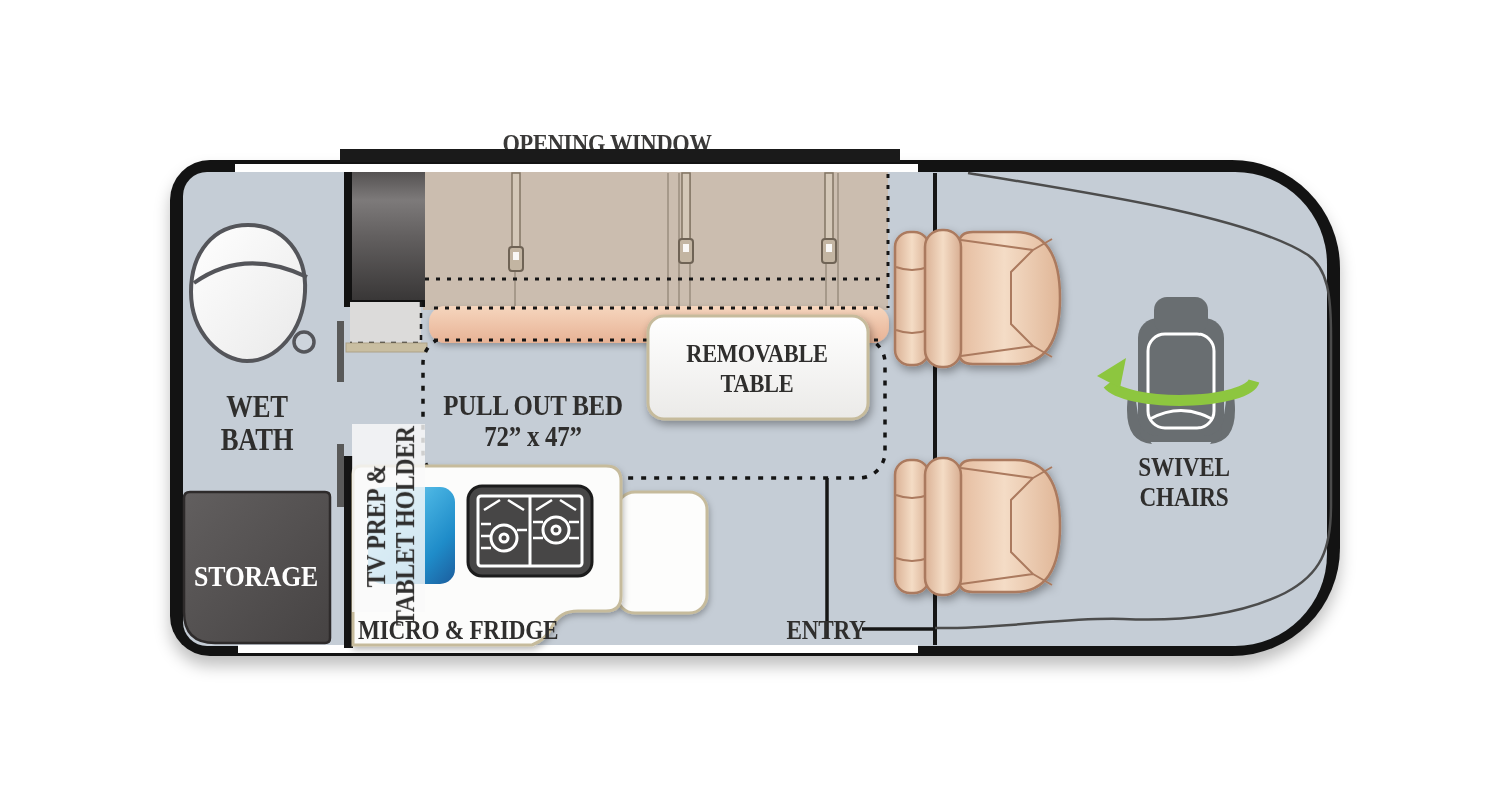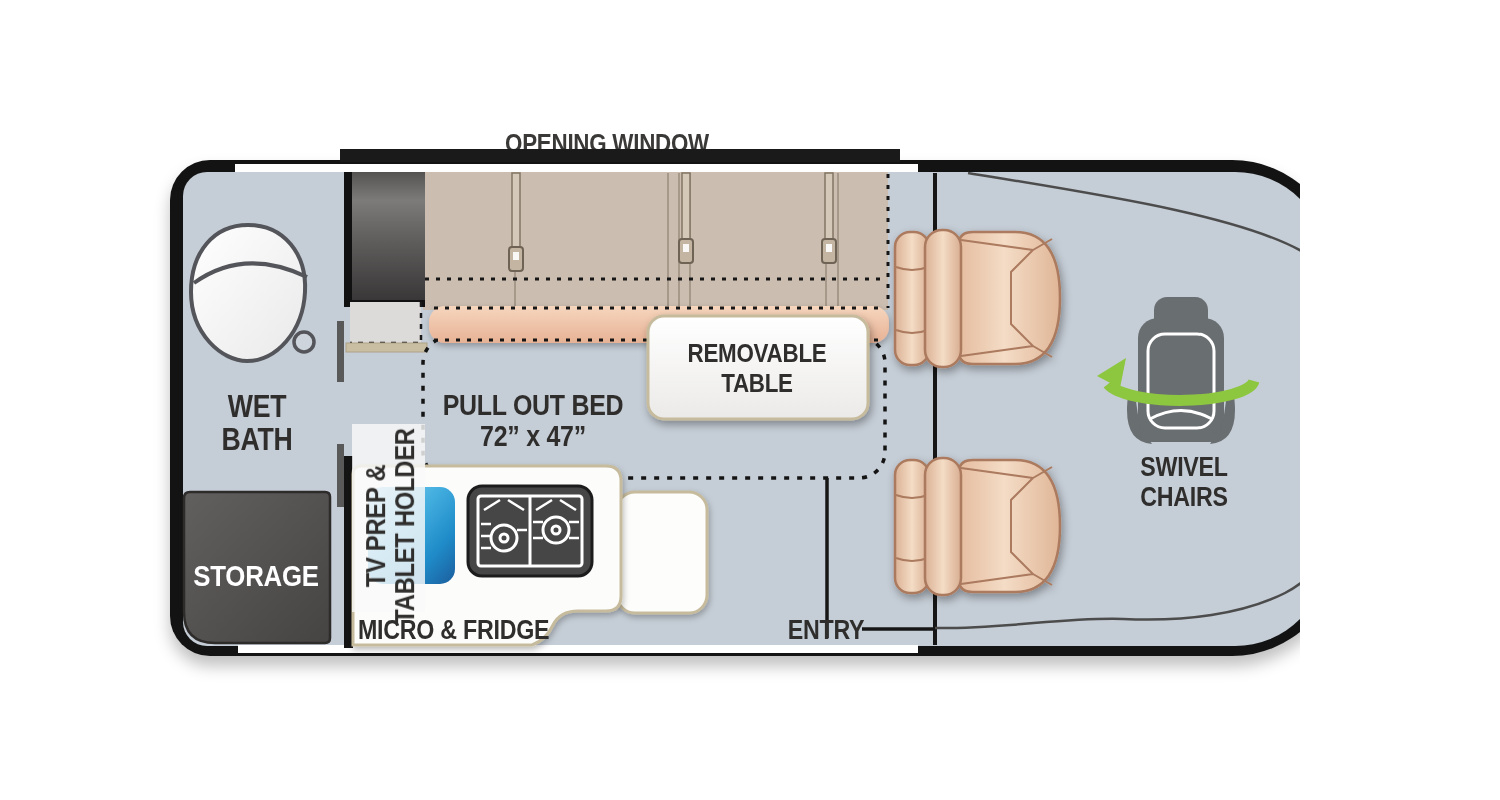--- a/index.html
+++ b/index.html
@@ -1,17 +1,17 @@
 <!DOCTYPE html>
 <html><head>
 <meta charset="utf-8">
 <style>
   html,body{margin:0;padding:0;background:#ffffff;}
-  #canvas{position:relative;width:1300px;height:800px;background:#ffffff;overflow:hidden;
-          font-family:Liberation Sans, sans-serif;}
+  #canvas{position:relative;width:1500px;height:800px;background:#ffffff;overflow:hidden;
+          font-family:Liberation Serif, serif;}
   .abs{position:absolute;}
   
   #van-body{left:170px;top:160px;width:1170px;height:496px;background:#131313;
             border-radius:40px 108px 108px 40px;box-shadow:0 10px 16px rgba(0,0,0,.25);}
   #van-floor{left:183px;top:172px;width:1144px;height:474px;background:#c5cdd6;
              border-radius:24px 92px 92px 24px;}
   .win-strip{background:#ffffff;height:8px;}
   
   .lbl{position:absolute;font-weight:bold;color:#2f2e2d;letter-spacing:-0.3px;
        text-align:center;white-space:nowrap;line-height:1.07;z-index:3;}

